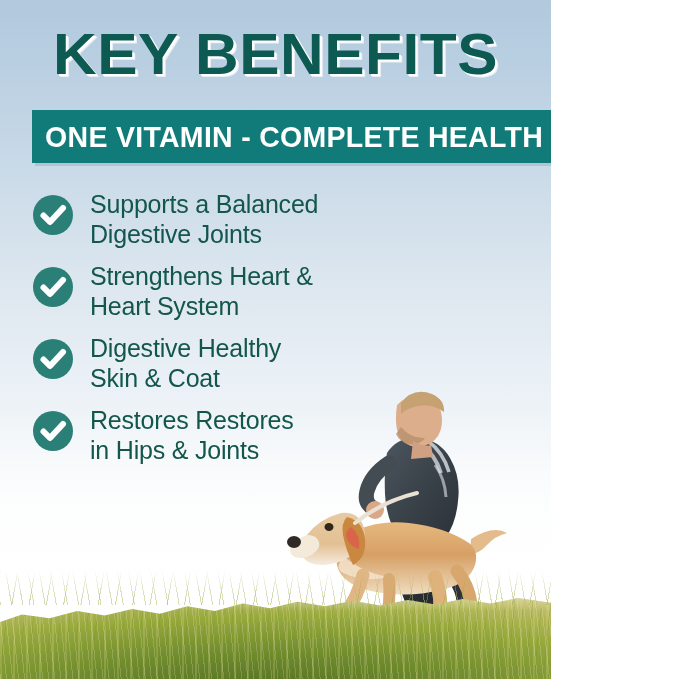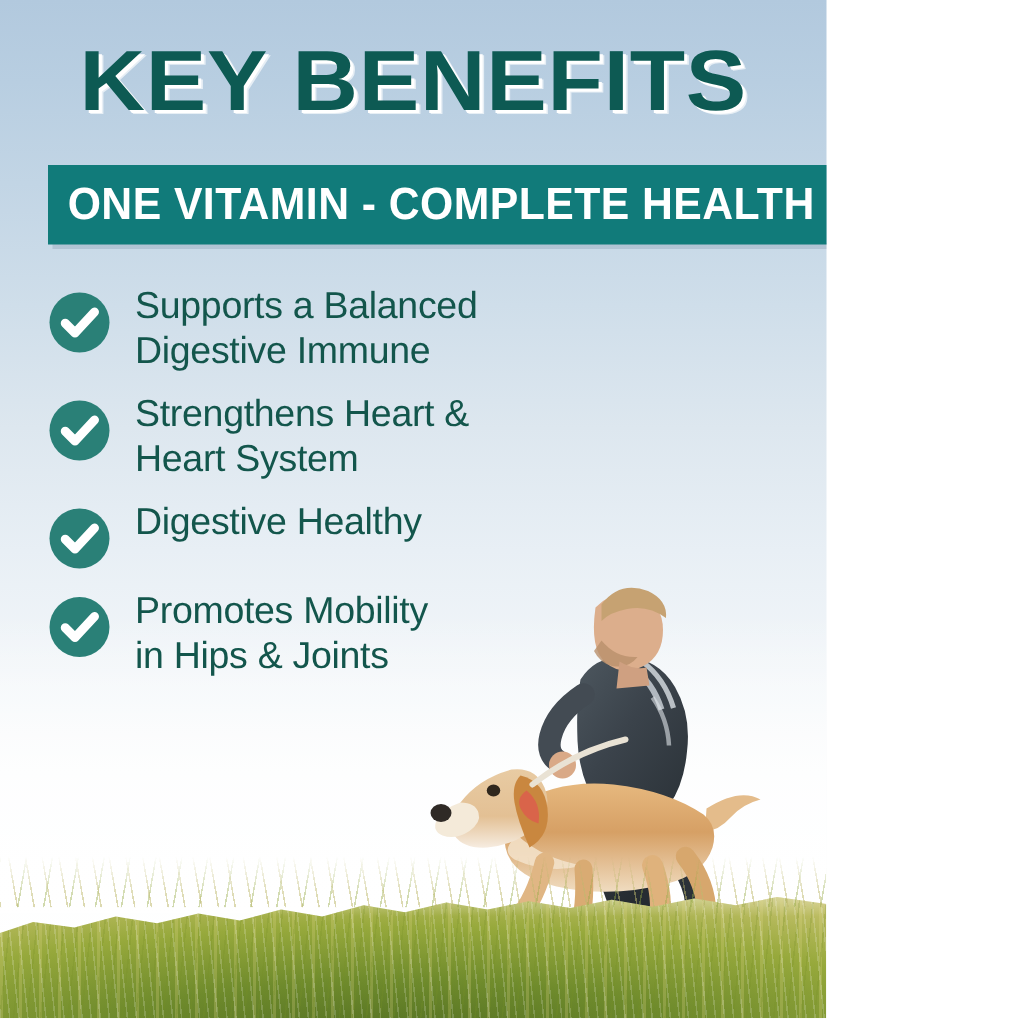--- a/index.html
+++ b/index.html
@@ -269,21 +269,21 @@
 
   <div class="benefits">
 
     <div class="benefit">
       <svg class="check-icon" viewBox="0 0 42 42">
         <circle cx="21" cy="21" r="20" fill="#2a8077"></circle>
         <path d="M11.5 21.5 l6.5 6.5 l13 -14" fill="none" stroke="#ffffff" stroke-width="6" stroke-linecap="round" stroke-linejoin="round"></path>
       </svg>
       <div class="benefit-lines">
         <span>Supports a Balanced</span>
-        <span>Digestive Immune</span>
+        <span>Digestive Joints</span>
       </div>
     </div>
 
     <div class="benefit">
       <svg class="check-icon" viewBox="0 0 42 42">
         <circle cx="21" cy="21" r="20" fill="#2a8077"></circle>
         <path d="M11.5 21.5 l6.5 6.5 l13 -14" fill="none" stroke="#ffffff" stroke-width="6" stroke-linecap="round" stroke-linejoin="round"></path>
       </svg>
       <div class="benefit-lines">
         <span>Strengthens Heart &amp;</span>
@@ -291,28 +291,29 @@
       </div>
     </div>
 
     <div class="benefit">
       <svg class="check-icon" viewBox="0 0 42 42">
         <circle cx="21" cy="21" r="20" fill="#2a8077"></circle>
         <path d="M11.5 21.5 l6.5 6.5 l13 -14" fill="none" stroke="#ffffff" stroke-width="6" stroke-linecap="round" stroke-linejoin="round"></path>
       </svg>
       <div class="benefit-lines">
         <span>Digestive Healthy</span>
+        <span>Skin &amp; Coat</span>
       </div>
     </div>
 
     <div class="benefit">
       <svg class="check-icon" viewBox="0 0 42 42">
         <circle cx="21" cy="21" r="20" fill="#2a8077"></circle>
         <path d="M11.5 21.5 l6.5 6.5 l13 -14" fill="none" stroke="#ffffff" stroke-width="6" stroke-linecap="round" stroke-linejoin="round"></path>
       </svg>
       <div class="benefit-lines">
-        <span>Promotes Mobility</span>
+        <span>Restores Restores</span>
         <span>in Hips &amp; Joints</span>
       </div>
     </div>
 
   </div>
 </div>
 
 </body></html>

